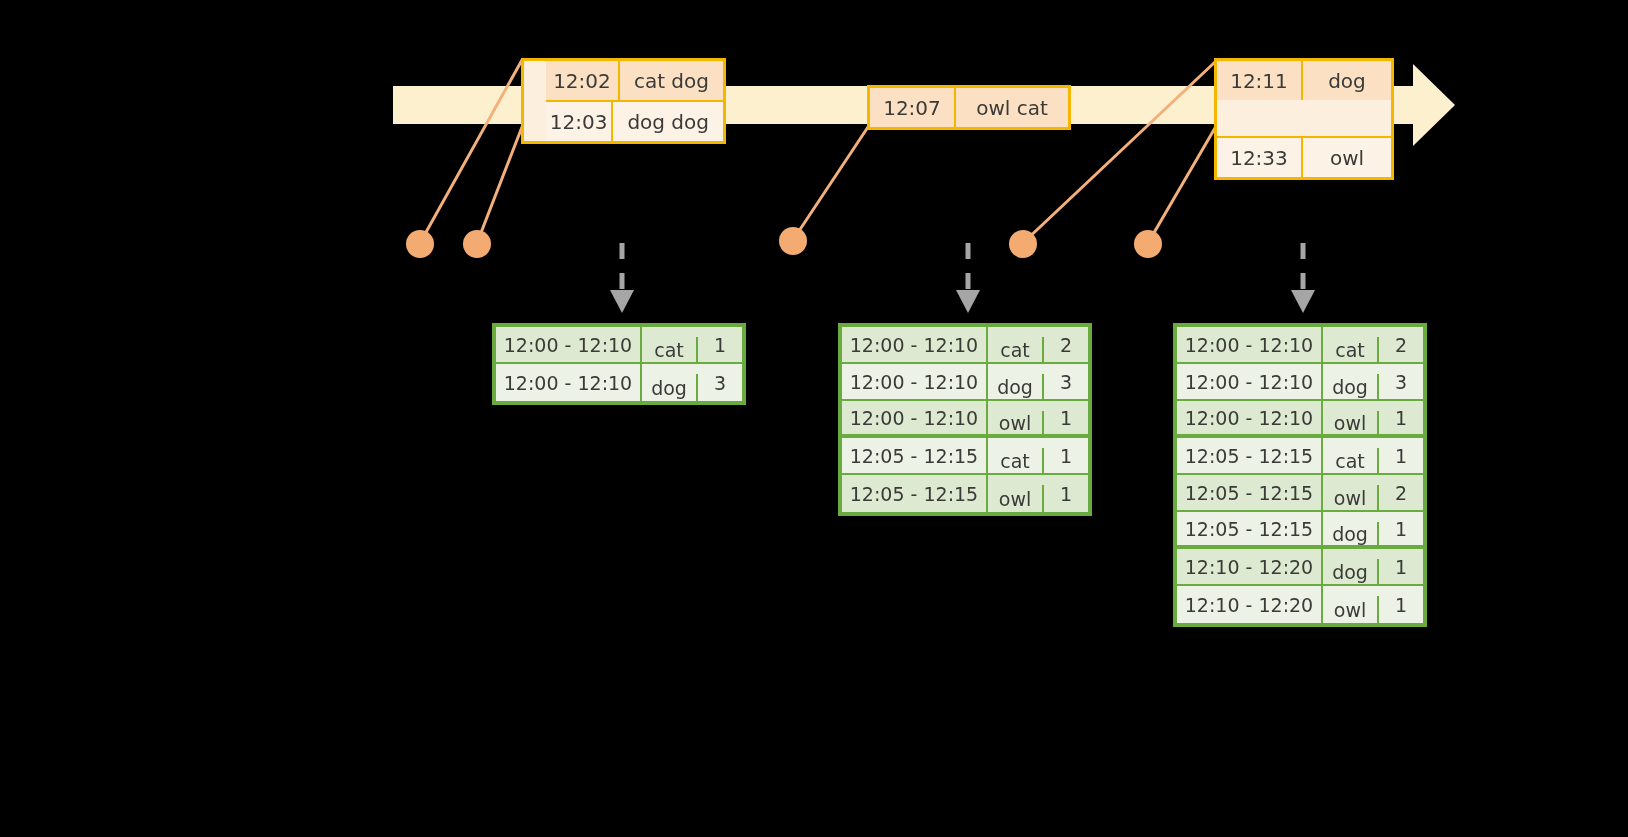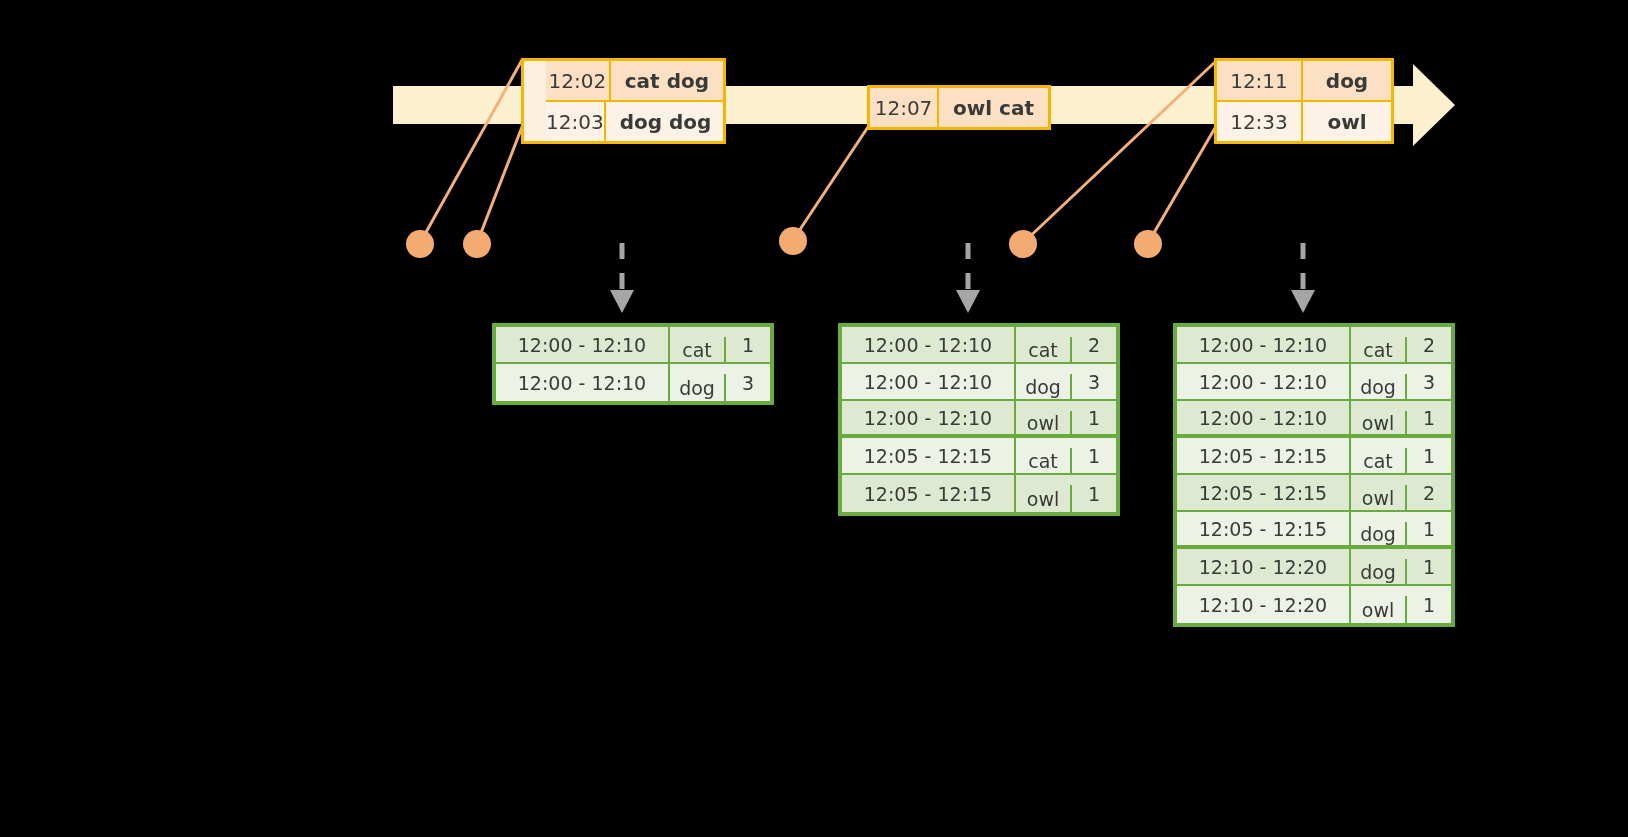--- a/index.html
+++ b/index.html
@@ -61,21 +61,20 @@
   }
   .event-words {
     flex: 1;
     display: flex;
     align-items: center;
     justify-content: center;
     font-size: 20px;
     color: #3a3a38;
     padding: 0 14px;
     white-space: nowrap;
-    font-weight: bold;
   }
 
   
   .result-table {
     position: absolute;
     border: 4px solid #6aab3f;
     box-sizing: border-box;
     background: #e4eeda;
     display: flex;
     flex-direction: column;
@@ -85,21 +84,21 @@
     flex-direction: row;
     height: 37px;
     border-bottom: 2px solid #6aab3f;
     box-sizing: border-box;
   }
   .res-row:last-child { border-bottom: none; }
   .res-row.band-a { background: #dde9d0; }
   .res-row.band-b { background: #edf2e7; }
   .res-row.group-end { border-bottom: 4px solid #6aab3f; }
   .res-window {
-    width: 174px;
+    width: 146px;
     border-right: 2px solid #6aab3f;
     box-sizing: border-box;
     display: flex;
     align-items: center;
     justify-content: center;
     font-size: 19px;
     color: #3a3a38;
     white-space: nowrap;
   }
   .res-key {
@@ -170,28 +169,28 @@
     <div class="event-row shade-a">
       <div class="event-time">12:02</div>
       <div class="event-words">cat dog</div>
     </div>
     <div class="event-row shade-b">
       <div class="event-time">12:03</div>
       <div class="event-words">dog dog</div>
     </div>
   </div>
 
-  <div class="event-box" style="left:867px; top:85px; width:184px;">
+  <div class="event-box" style="left:867px; top:85px; width:204px;">
     <div class="event-row shade-a">
       <div class="event-time">12:07</div>
       <div class="event-words">owl cat</div>
     </div>
   </div>
 
-  <div class="event-box" style="left:1214px; top:58px; width:180px;">
+  <div class="event-box" style="left:1214px; top:58px; width:180px;gap:36px;">
     <div class="event-row shade-a">
       <div class="event-time">12:11</div>
       <div class="event-words">dog</div>
     </div>
     <div class="event-row shade-b">
       <div class="event-time">12:33</div>
       <div class="event-words">owl</div>
     </div>
   </div>
 

